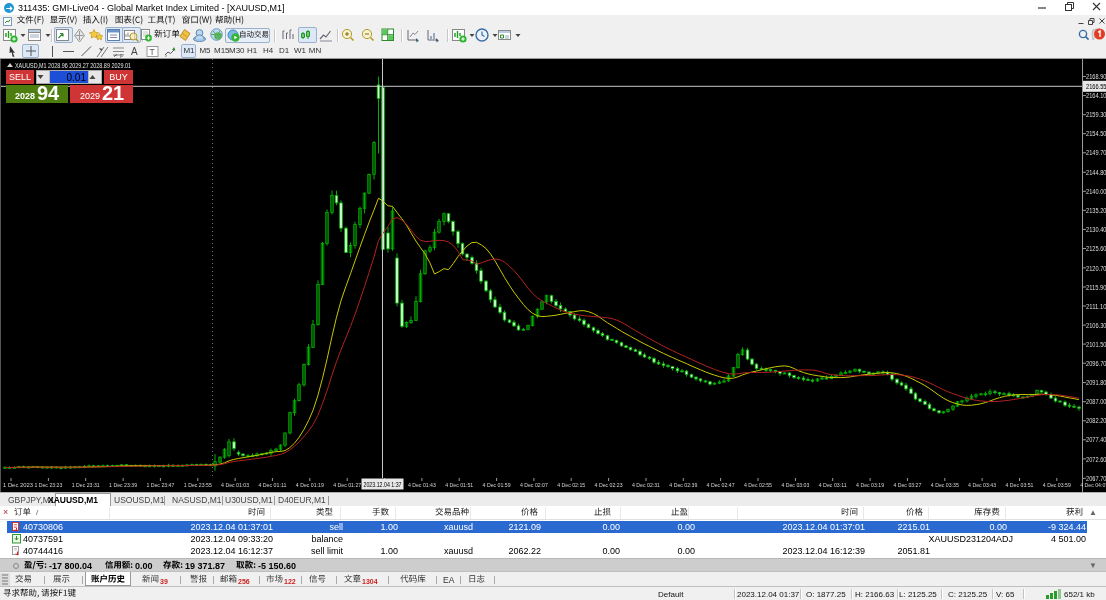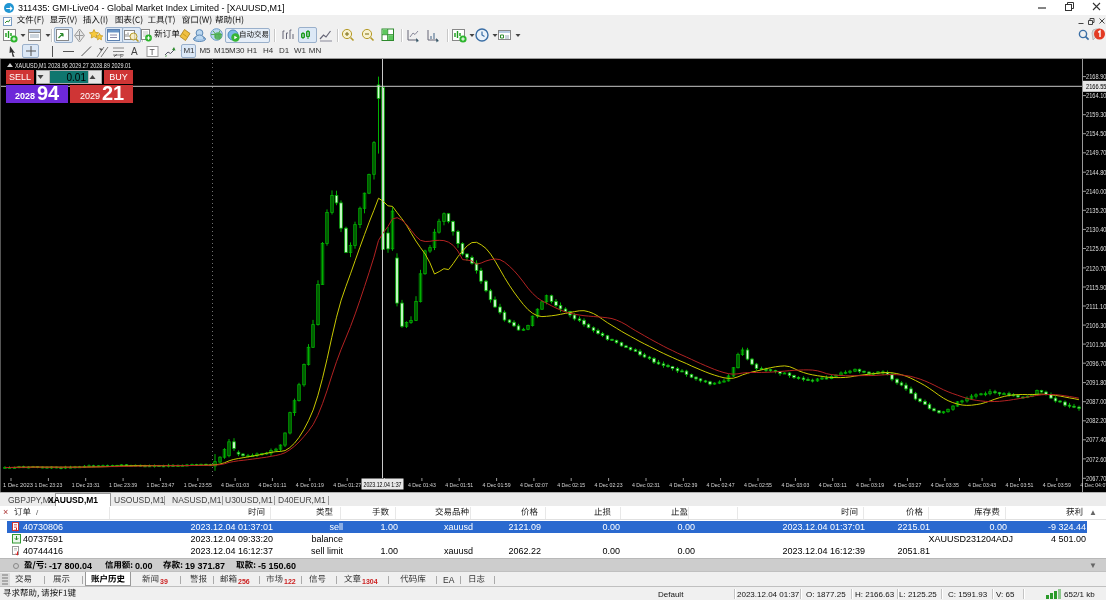--- a/index.html
+++ b/index.html
@@ -587,35 +587,35 @@
       </g>
       <rect x="360.5" y="419.5" width="42" height="11" fill="#e8e8e8"></rect>
       <text x="381.5" y="428.2" text-anchor="middle" font-size="6.8" textLength="38" lengthAdjust="spacingAndGlyphs" fill="#000" font-family="Liberation Sans, sans-serif">2023.12.04 1:37</text>
 </svg>
 <svg class="abs" style="left:5px;top:1px" width="130" height="10">
       <path d="M1 7l3-4 3 4z" fill="#d0d0d0"></path>
       <text x="9" y="8" font-size="7.5" fill="#e4e4e4" font-family="Liberation Sans, sans-serif" textLength="116" lengthAdjust="spacingAndGlyphs">XAUUSD,M1  2028.96 2029.27 2028.89 2029.01</text>
     </svg>
 <div class="abs" style="left:5px;top:11px;width:127px;height:33px">
 <div class="abs" style="left:0;top:0;width:28px;height:14px;background:#cf3535;color:#fff;font-size:9px;text-align:center;line-height:14px">SELL</div>
-<div class="abs" style="left:30px;top:0;width:66px;height:14px;background:#0f766e;border:1px solid #aaa">
+<div class="abs" style="left:30px;top:0;width:66px;height:14px;background:#1d4ed8;border:1px solid #aaa">
         <div class="abs" style="left:0;top:0;width:13px;height:12px;background:#e6e6e6;border-right:1px solid #bbb;text-align:center">
           <svg width="7" height="12">
             <path d="M0.5 4l3 4 3-4z" fill="#444"></path>
           </svg>
         </div>
         <div class="abs" style="right:15px;top:1px;font-size:10px;color:#000">0.01</div>
         <div class="abs" style="right:0;top:0;width:13px;height:12px;background:#e6e6e6;border-left:1px solid #bbb;text-align:center">
           <svg width="7" height="12">
             <path d="M0.5 8l3-4 3 4z" fill="#444"></path>
           </svg>
         </div>
       </div>
 <div class="abs" style="left:98px;top:0;width:29px;height:14px;background:#cf3535;color:#fff;font-size:9px;text-align:center;line-height:14px">BUY</div>
-<div class="abs" style="left:0;top:15px;width:62px;height:18px;background:#6d28d9;color:#fff">
+<div class="abs" style="left:0;top:15px;width:62px;height:18px;background:#4d7c0f;color:#fff">
         <span class="abs" style="left:9px;bottom:2px;font-size:9px;font-weight:bold">2028</span>
         <span class="abs" style="left:31px;top:-3px;font-size:20px;font-weight:bold">94</span>
       </div>
 <div class="abs" style="left:64px;top:15px;width:63px;height:18px;background:#cf3535;color:#fff">
         <span class="abs" style="left:10px;bottom:2px;font-size:9px;font-weight:normal">2029</span>
         <span class="abs" style="left:32px;top:-3px;font-size:20px;font-weight:bold">21</span>
       </div>
 </div>
 </div>
 <div class="bar" style="top:492px;height:14px;background:#ececec;border-top:1px solid #b0b0b0">
@@ -868,21 +868,21 @@
 <div class="abs" style="left:3px;top:2px">
       <svg width="73" height="9" viewBox="0 0 73.2 8.9" style="overflow:visible">
         <path d="M2.2 5.0C2.7 5.4 3.2 6.0 3.4 6.5L3.9 6.1C3.7 5.7 3.2 5.1 2.7 4.7ZM5.6 3.2V4.1H0.6V4.7H5.6V6.6C5.6 6.7 5.5 6.7 5.4 6.7C5.2 6.7 4.7 6.8 4.1 6.7C4.2 6.9 4.3 7.2 4.3 7.4C5.1 7.4 5.6 7.4 5.8 7.3C6.1 7.2 6.2 7.0 6.2 6.6V4.7H8.1V4.1H6.2V3.2ZM1.7 1.3V1.8H6.3V2.7H1.4V3.2H7.0V0.0H1.4V0.5H6.3V1.3Z M9.5 2.5C10.0 3.0 10.6 3.7 10.9 4.2L11.4 3.8C11.1 3.3 10.5 2.7 10.0 2.2ZM8.9 6.0 9.3 6.6C10.1 6.1 11.3 5.4 12.4 4.7V6.6C12.4 6.8 12.4 6.8 12.2 6.8C12.0 6.8 11.5 6.8 10.9 6.8C11.0 7.0 11.1 7.3 11.1 7.5C11.9 7.5 12.4 7.5 12.7 7.4C12.9 7.3 13.1 7.1 13.1 6.6V3.2C13.8 4.8 14.9 6.1 16.3 6.8C16.4 6.6 16.6 6.3 16.7 6.2C15.8 5.8 15.0 5.1 14.3 4.3C14.9 3.8 15.6 3.1 16.1 2.5L15.6 2.1C15.2 2.6 14.5 3.3 14.0 3.8C13.6 3.2 13.3 2.5 13.1 1.8V1.7H16.5V1.1H15.4L15.8 0.7C15.5 0.4 14.8 -0.0 14.2 -0.3L13.8 0.1C14.4 0.4 15.0 0.8 15.4 1.1H13.1V-0.3H12.4V1.1H9.1V1.7H12.4V4.1C11.1 4.8 9.7 5.6 8.9 6.0Z M19.3 -0.3V0.3H17.6V0.9H19.3V1.5H17.7V2.0H19.3V2.2C19.3 2.3 19.3 2.5 19.3 2.6H17.4V3.2H19.0C18.8 3.5 18.3 3.9 17.6 4.2C17.7 4.3 17.9 4.5 18.0 4.6C19.0 4.2 19.5 3.7 19.7 3.2H21.6V2.6H19.9C20.0 2.5 20.0 2.3 20.0 2.2V2.0H21.4V1.5H20.0V0.9H21.5V0.3H20.0V-0.3ZM22.0 0.0V4.2H22.6V0.6H24.0C23.8 0.9 23.5 1.4 23.2 1.7C24.0 2.2 24.3 2.5 24.3 2.8C24.3 3.0 24.2 3.1 24.1 3.2C24.0 3.2 23.8 3.3 23.7 3.3C23.5 3.3 23.1 3.3 22.8 3.2C22.9 3.4 23.0 3.6 23.0 3.8C23.3 3.8 23.7 3.8 24.0 3.8C24.1 3.8 24.3 3.7 24.5 3.6C24.8 3.5 24.9 3.3 24.9 2.9C24.9 2.5 24.6 2.1 23.9 1.6C24.3 1.2 24.6 0.7 25.0 0.3L24.5 -0.0L24.4 0.0ZM18.3 4.6V7.0H18.9V5.2H20.9V7.5H21.6V5.2H23.7V6.3C23.7 6.4 23.7 6.5 23.5 6.5C23.4 6.5 22.9 6.5 22.3 6.5C22.4 6.6 22.5 6.8 22.6 7.0C23.3 7.0 23.7 7.0 24.0 6.9C24.3 6.8 24.4 6.6 24.4 6.3V4.6H21.6V3.9H20.9V4.6Z M30.9 -0.3C30.9 0.3 30.9 1.0 30.9 1.6H29.5V2.2H30.8C30.7 4.2 30.3 6.0 28.7 7.0C28.8 7.1 29.0 7.3 29.1 7.5C30.9 6.4 31.3 4.4 31.4 2.2H32.8C32.7 5.3 32.6 6.4 32.4 6.7C32.3 6.8 32.2 6.8 32.1 6.8C31.9 6.8 31.4 6.8 31.0 6.8C31.1 7.0 31.1 7.2 31.2 7.4C31.6 7.4 32.1 7.4 32.3 7.4C32.6 7.4 32.8 7.3 32.9 7.1C33.2 6.7 33.3 5.5 33.4 1.9C33.4 1.8 33.4 1.6 33.4 1.6H31.5C31.5 1.0 31.5 0.3 31.5 -0.3ZM25.8 6.0 25.9 6.6C26.9 6.4 28.4 6.1 29.7 5.8L29.6 5.2L29.2 5.3V0.1H26.4V5.9ZM27.0 5.8V4.3H28.6V5.4ZM27.0 2.5H28.6V3.7H27.0ZM27.0 1.9V0.7H28.6V1.9Z M34.6 8.4C35.4 8.1 35.9 7.5 35.9 6.6C35.9 6.1 35.6 5.7 35.2 5.7C34.9 5.7 34.6 5.9 34.6 6.3C34.6 6.6 34.9 6.8 35.2 6.8L35.3 6.8C35.3 7.3 35.0 7.7 34.5 8.0Z M39.2 0.2C39.6 0.6 40.2 1.2 40.4 1.6L40.9 1.1C40.6 0.8 40.0 0.2 39.6 -0.2ZM38.6 2.3V2.9H39.9V6.1C39.9 6.4 39.6 6.7 39.5 6.8C39.6 6.9 39.8 7.2 39.8 7.3C40.0 7.1 40.2 7.0 41.6 5.9C41.5 5.7 41.4 5.5 41.4 5.3L40.5 6.0V2.3ZM42.5 5.0H45.1V5.7H42.5ZM42.5 4.5V3.9H45.1V4.5ZM43.5 -0.3V0.3H41.5V0.8H43.5V1.4H41.7V1.8H43.5V2.4H41.3V2.9H46.4V2.4H44.1V1.8H45.9V1.4H44.1V0.8H46.2V0.3H44.1V-0.3ZM41.9 3.4V7.5H42.5V6.2H45.1V6.8C45.1 6.9 45.1 6.9 45.0 6.9C44.9 6.9 44.5 6.9 44.0 6.9C44.1 7.0 44.2 7.3 44.2 7.4C44.8 7.4 45.2 7.4 45.4 7.3C45.7 7.3 45.7 7.1 45.7 6.8V3.4Z M53.3 3.6C53.2 4.4 52.9 5.0 52.5 5.5C52.0 5.3 51.6 5.0 51.2 4.8C51.3 4.4 51.5 4.0 51.7 3.6ZM50.3 5.0C50.9 5.3 51.5 5.6 52.1 6.0C51.5 6.4 50.8 6.7 49.8 6.9C49.9 7.1 50.1 7.3 50.1 7.5C51.2 7.2 52.0 6.8 52.6 6.3C53.3 6.7 54.0 7.1 54.4 7.5L54.9 7.0C54.4 6.7 53.8 6.2 53.0 5.8C53.5 5.3 53.8 4.5 54.0 3.6H54.9V3.0H52.0C52.1 2.6 52.3 2.2 52.4 1.8L51.8 1.7C51.6 2.1 51.5 2.5 51.3 3.0H49.8V3.6H51.0C50.8 4.1 50.5 4.6 50.3 5.0ZM50.0 0.7V2.4H50.6V1.3H54.2V2.4H54.8V0.7H52.8C52.7 0.4 52.6 -0.0 52.4 -0.4L51.8 -0.3C51.9 0.0 52.0 0.4 52.1 0.7ZM48.3 -0.3V1.4H47.1V2.0H48.3V4.1L47.0 4.4L47.2 5.1L48.3 4.7V6.7C48.3 6.9 48.2 6.9 48.1 6.9C48.0 6.9 47.7 6.9 47.3 6.9C47.3 7.1 47.4 7.3 47.5 7.5C48.0 7.5 48.4 7.5 48.6 7.4C48.8 7.3 48.9 7.1 48.9 6.7V4.5L50.0 4.2L49.9 3.6L48.9 3.9V2.0H49.8V1.4H48.9V-0.3Z M56.1 6.8H56.9V4.0H59.3V3.3H56.9V1.2H59.7V0.6H56.1Z M60.7 6.8H64.1V6.2H62.9V0.6H62.3C61.9 0.8 61.5 0.9 61.0 1.0V1.5H62.1V6.2H60.7Z M65.1 3.9V4.4H66.1V6.1C66.1 6.5 65.8 6.8 65.7 6.9C65.8 7.0 65.9 7.2 66.0 7.4C66.1 7.2 66.3 7.1 67.7 6.1C67.6 6.0 67.5 5.8 67.5 5.7L66.6 6.2V4.4H67.6V3.9H66.6V2.7H67.5V2.1H65.5C65.7 1.9 65.8 1.5 66.0 1.2H67.5V0.6H66.3C66.4 0.3 66.5 0.1 66.6 -0.2L66.0 -0.4C65.8 0.5 65.4 1.3 64.9 1.9C65.0 2.0 65.2 2.3 65.3 2.4L65.4 2.2V2.7H66.1V3.9ZM69.6 0.3V0.8H70.6V1.5H69.4V2.0H70.6V2.7H69.6V3.1H70.6V3.8H69.6V4.3H70.6V5.0H69.4V5.5H70.6V6.5H71.1V5.5H72.7V5.0H71.1V4.3H72.5V3.8H71.1V3.1H72.4V2.0H72.9V1.5H72.4V0.3H71.1V-0.3H70.6V0.3ZM71.1 2.0H71.9V2.7H71.1ZM71.1 1.5V0.8H71.9V1.5ZM67.8 3.3C67.8 3.3 67.9 3.2 67.9 3.2H68.8C68.8 3.9 68.6 4.5 68.5 5.0C68.4 4.7 68.2 4.4 68.2 4.0L67.7 4.1C67.9 4.7 68.1 5.2 68.3 5.6C68.0 6.3 67.6 6.8 67.1 7.1C67.2 7.2 67.4 7.4 67.5 7.5C67.9 7.2 68.3 6.7 68.6 6.2C69.4 7.1 70.4 7.4 71.6 7.4H72.7C72.7 7.2 72.8 7.0 72.9 6.8C72.6 6.8 71.8 6.8 71.6 6.8C70.5 6.8 69.5 6.6 68.8 5.6C69.1 4.9 69.3 3.9 69.4 2.7L69.1 2.6L69.0 2.6H68.4C68.8 2.0 69.1 1.1 69.4 0.3L69.1 0.1L68.9 0.2H67.7V0.7H68.7C68.5 1.5 68.1 2.2 68.0 2.4C67.9 2.6 67.7 2.9 67.5 2.9C67.6 3.0 67.7 3.2 67.8 3.3Z" fill="#111"></path>
       </svg>
     </div>
 <div class="abs" style="left:658px;top:3px;font-size:8px;color:#111">Default</div>
 <div class="abs" style="left:737px;top:3px;font-size:8px;color:#111">2023.12.04 01:37</div>
 <div class="abs" style="left:806px;top:3px;font-size:8px;color:#111">O: 1877.25</div>
 <div class="abs" style="left:855px;top:3px;font-size:8px;color:#111">H: 2166.63</div>
 <div class="abs" style="left:899px;top:3px;font-size:8px;color:#111">L: 2125.25</div>
-<div class="abs" style="left:948px;top:3px;font-size:8px;color:#111">C: 1591.93</div>
+<div class="abs" style="left:948px;top:3px;font-size:8px;color:#111">C: 2125.25</div>
 <div class="abs" style="left:996px;top:3px;font-size:8px;color:#111">V: 65</div>
 <div class="abs" style="left:734px;top:2px;width:1px;height:10px;background:#c4c4c4;box-shadow:1px 0 0 #fff"></div>
 <div class="abs" style="left:800px;top:2px;width:1px;height:10px;background:#c4c4c4;box-shadow:1px 0 0 #fff"></div>
 <div class="abs" style="left:851px;top:2px;width:1px;height:10px;background:#c4c4c4;box-shadow:1px 0 0 #fff"></div>
 <div class="abs" style="left:897px;top:2px;width:1px;height:10px;background:#c4c4c4;box-shadow:1px 0 0 #fff"></div>
 <div class="abs" style="left:941px;top:2px;width:1px;height:10px;background:#c4c4c4;box-shadow:1px 0 0 #fff"></div>
 <div class="abs" style="left:992px;top:2px;width:1px;height:10px;background:#c4c4c4;box-shadow:1px 0 0 #fff"></div>
 <div class="abs" style="left:1023px;top:2px;width:1px;height:10px;background:#c4c4c4;box-shadow:1px 0 0 #fff"></div>
 <svg class="abs" style="left:1046px;top:2px" width="16" height="10">
       <rect x="0" y="6" width="3" height="4" fill="#2a9a2a"></rect>

